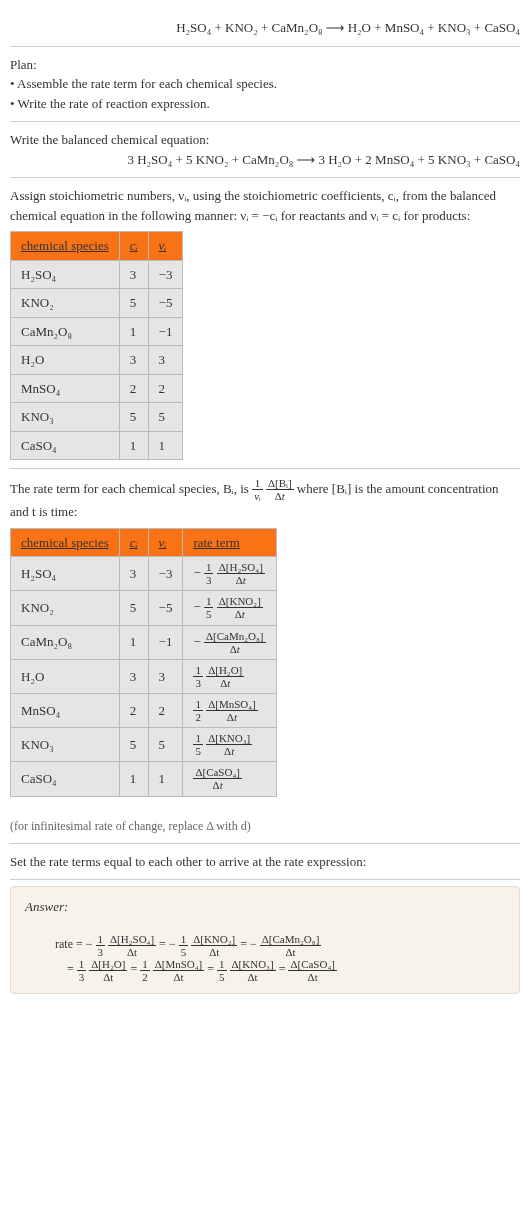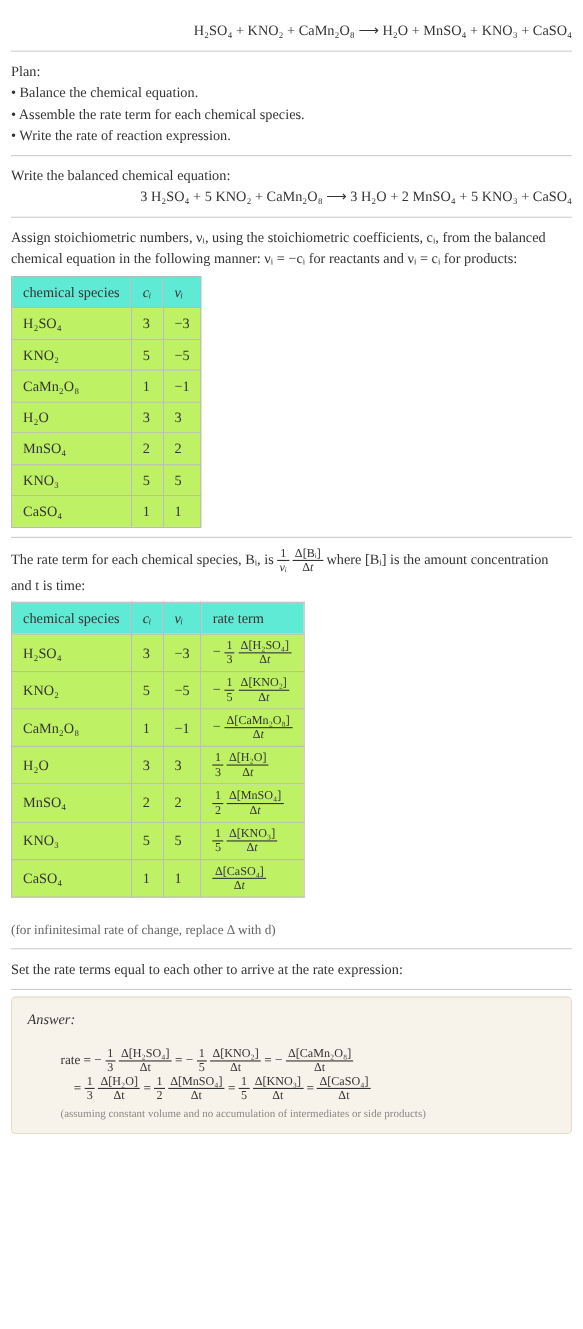--- a/index.html
+++ b/index.html
@@ -34,24 +34,25 @@
       border-collapse: collapse;
       margin-top: 6px;
       font-size: 13px;
     }
     table.data-table th,
     table.data-table td {
       border: 1px solid #bbb;
       padding: 4px 10px;
       text-align: left;
       font-weight: normal;
-      background: #bef264;
+      background: #e5e5e5;
     }
     table.data-table th {
-      background: #5eead4;
+      background: #f97316;
+      text-decoration: underline;
     }
     .rate-col {
       min-width: 90px;
     }
     .note {
       font-size: 12px;
       color: #666;
       margin-top: 20px;
       font-family: Liberation Serif, serif;
     }
@@ -99,21 +100,20 @@
   </style>
 </head>
 <body>
 
 <div class="section">
   <div class="chem">H₂SO₄ + KNO₂ + CaMn₂O₈  ⟶  H₂O + MnSO₄ + KNO₃ + CaSO₄</div>
 </div>
 
 <div class="section">
   <div>Plan:</div>
-  <div class="bullet">• Balance the chemical equation.</div>
   <div class="bullet">• Assemble the rate term for each chemical species.</div>
   <div class="bullet">• Write the rate of reaction expression.</div>
 </div>
 
 <div class="section">
   <div>Write the balanced chemical equation:</div>
   <div class="chem">3 H₂SO₄ + 5 KNO₂ + CaMn₂O₈  ⟶  3 H₂O + 2 MnSO₄ + 5 KNO₃ + CaSO₄</div>
 </div>
 
 <div class="section">
@@ -234,15 +234,14 @@
   <div>Set the rate terms equal to each other to arrive at the rate expression:</div>
 </div>
 
 <div>
   <div class="answer-box">
     <div class="answer-label">Answer:</div>
     <div class="answer-eq" id="answer-eq">
         <div>rate = − <span class="frac"><span class="num">1</span><span class="den">3</span></span> <span class="frac"><span class="num">Δ[H₂SO₄]</span><span class="den">Δt</span></span> = − <span class="frac"><span class="num">1</span><span class="den">5</span></span> <span class="frac"><span class="num">Δ[KNO₂]</span><span class="den">Δt</span></span> = − <span class="frac"><span class="num">Δ[CaMn₂O₈]</span><span class="den">Δt</span></span></div>
         <div style="padding-left:12px;">= <span class="frac"><span class="num">1</span><span class="den">3</span></span> <span class="frac"><span class="num">Δ[H₂O]</span><span class="den">Δt</span></span> = <span class="frac"><span class="num">1</span><span class="den">2</span></span> <span class="frac"><span class="num">Δ[MnSO₄]</span><span class="den">Δt</span></span> = <span class="frac"><span class="num">1</span><span class="den">5</span></span> <span class="frac"><span class="num">Δ[KNO₃]</span><span class="den">Δt</span></span> = <span class="frac"><span class="num">Δ[CaSO₄]</span><span class="den">Δt</span></span></div>
       </div>
-    <div class="answer-note">(assuming constant volume and no accumulation of intermediates or side products)</div>
   </div>
 </div>
 
 </body></html>

